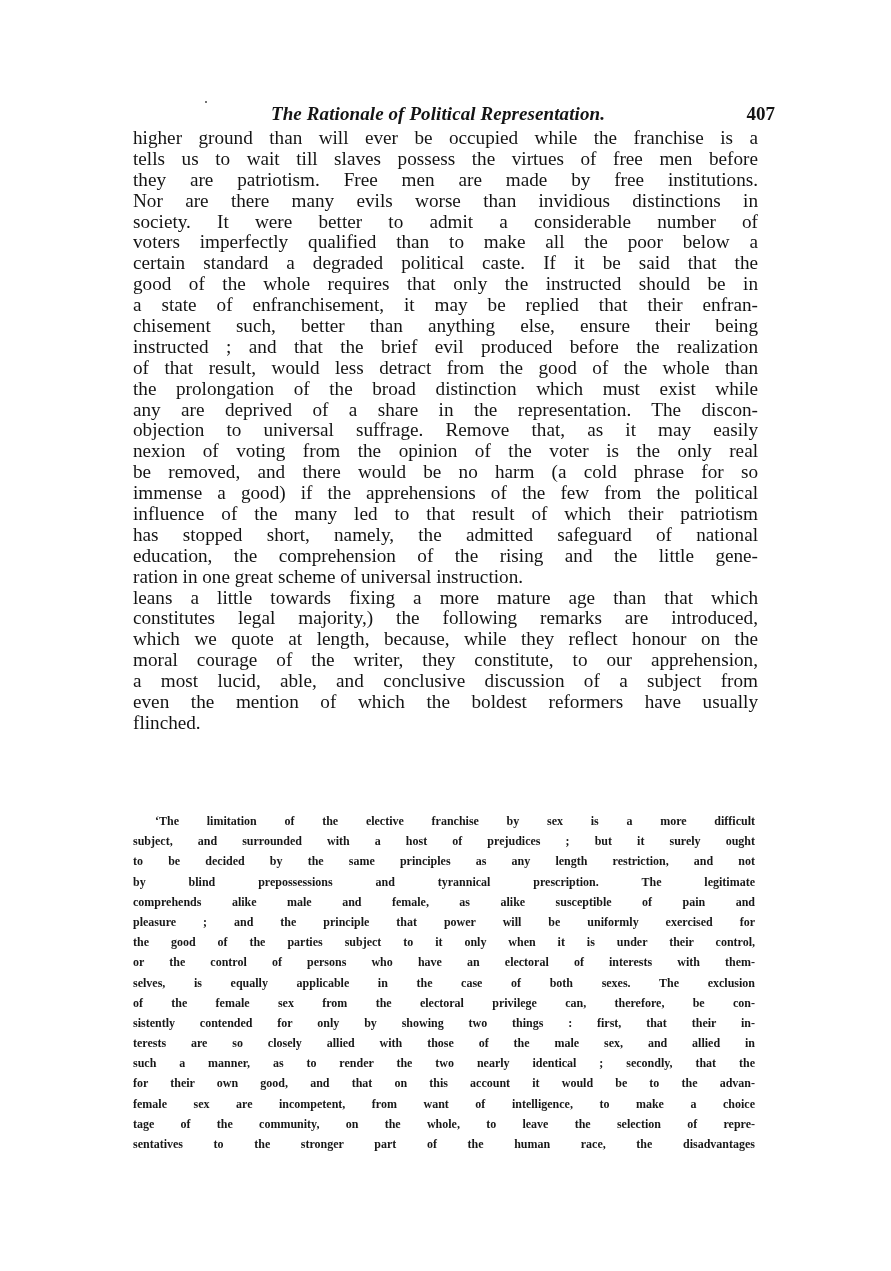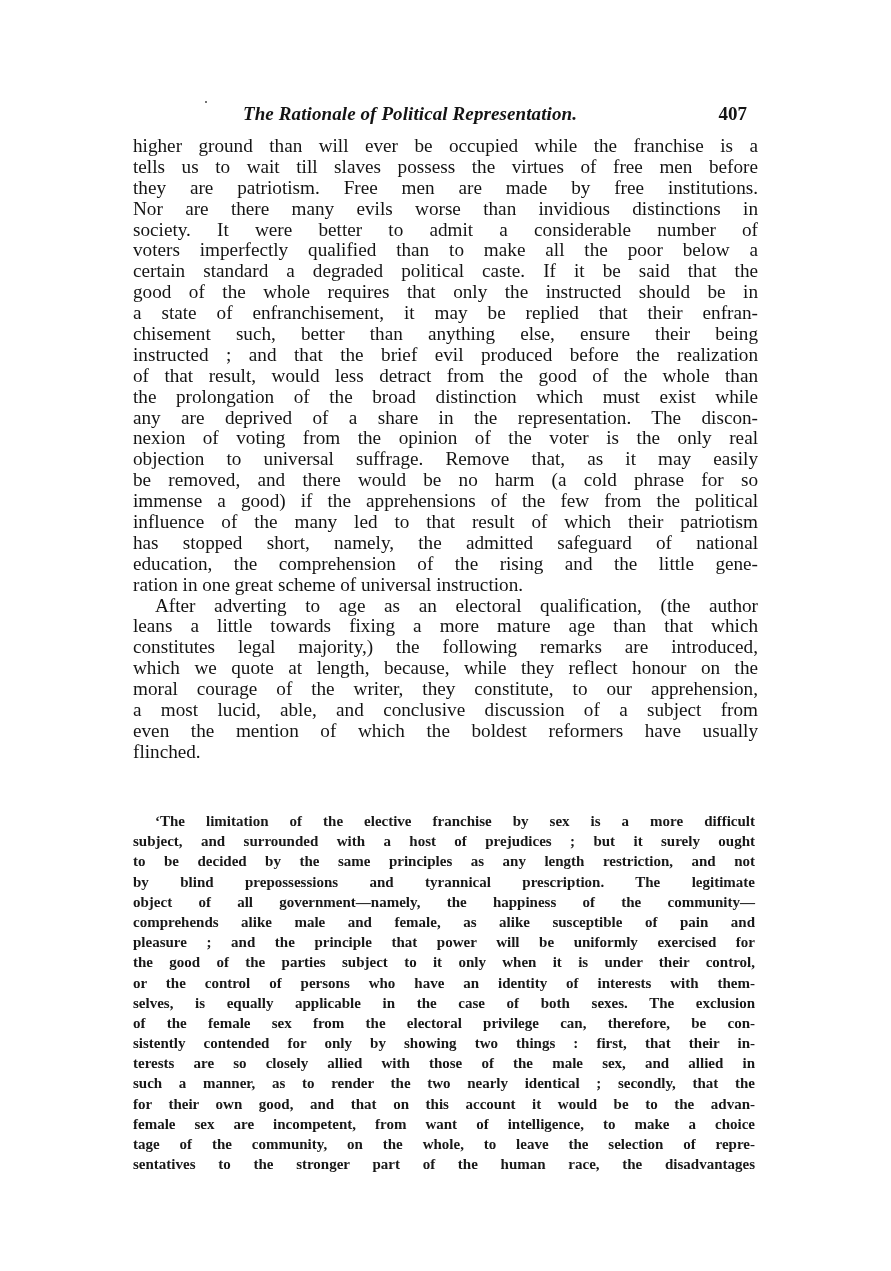--- a/index.html
+++ b/index.html
@@ -26,21 +26,21 @@
       position: absolute;
       left: 205px;
       top: 101px;
       width: 2px;
       height: 2px;
       background: #444;
       border-radius: 1px;
     }
     .running-head {
       position: absolute;
-      left: 119px;
+      left: 147px;
       top: 103px;
       width: 628px;
       height: 24px;
     }
     .running-title {
       position: absolute;
       left: 124px;
       top: 0;
       font-style: italic;
       font-weight: bold;
@@ -50,21 +50,21 @@
     .page-number {
       position: absolute;
       right: 0;
       top: 0;
       font-weight: bold;
       font-size: 19px;
     }
     .body-text {
       position: absolute;
       left: 133px;
-      top: 136px;
+      top: 128px;
       width: 625px;
     }
     .line {
       display: block;
       white-space: nowrap;
       text-align: justify;
       text-align-last: justify;
       height: 20.9px;
       line-height: 20.9px;
       font-size: 19.2px;
@@ -81,21 +81,21 @@
       top: 811px;
       width: 622px;
     }
     .qline {
       display: block;
       white-space: nowrap;
       text-align: justify;
       text-align-last: justify;
       height: 20.2px;
       line-height: 20.2px;
-      font-size: 15px;
+      font-size: 12px;
       font-weight: bold;
       color: #181818;
     }
     .qline.indent {
       padding-left: 22px;
     }
     .it { font-style: italic; font-weight: bold; }
   </style>
 </head>
 <body>
@@ -117,52 +117,50 @@
       <span class="line">society.  It were better to admit a considerable number of</span>
       <span class="line">voters imperfectly qualified than to make all the poor below a</span>
       <span class="line">certain standard a degraded political caste.  If it be said that the</span>
       <span class="line">good of the whole requires that only the instructed should be in</span>
       <span class="line">a state of enfranchisement, it may be replied that their enfran-</span>
       <span class="line">chisement such, better than anything else, ensure their being</span>
       <span class="line">instructed ; and that the brief evil produced before the realization</span>
       <span class="line">of that result, would less detract from the good of the whole than</span>
       <span class="line">the prolongation of the broad distinction which must exist while</span>
       <span class="line">any are deprived of a share in the representation.  The discon-</span>
+      <span class="line">objection to universal suffrage.  Remove that, as it may easily</span>
       <span class="line">nexion of voting from the opinion of the voter is the only real</span>
-      <span class="line">objection to universal suffrage.  Remove that, as it may easily</span>
       <span class="line">be removed, and there would be no harm (a cold phrase for so</span>
       <span class="line">immense a good) if the apprehensions of the few from the political</span>
       <span class="line">influence of the many led to that result of which their patriotism</span>
       <span class="line">has stopped short, namely, the admitted safeguard of national</span>
       <span class="line">education, the comprehension of the rising and the little gene-</span>
       <span class="line last">ration in one great scheme of universal instruction.</span>
     </div>
 
     <div>
-      <span class="line indent">After adverting to age as an electoral qualification, (the author</span>
       <span class="line">leans a little towards fixing a more mature age than that which</span>
       <span class="line">constitutes legal majority,) the following remarks are introduced,</span>
       <span class="line">which we quote at length, because, while they reflect honour on the</span>
       <span class="line">moral courage of the writer, they constitute, to our apprehension,</span>
       <span class="line">a most lucid, able, and conclusive discussion of a subject from</span>
       <span class="line">even the mention of which the boldest reformers have usually</span>
       <span class="line last">flinched.</span>
     </div>
   </div>
 
   <div class="quote">
     <span class="qline indent">‘The limitation of the elective franchise by sex is a more difficult</span>
     <span class="qline">subject, and surrounded with a host of prejudices ; but it surely ought</span>
     <span class="qline">to be decided by the same principles as any length restriction, and not</span>
     <span class="qline">by blind prepossessions and tyrannical prescription.  The legitimate</span>
-    <span class="qline">object of all government—namely, the happiness of the community—</span>
     <span class="qline">comprehends alike male and female, as alike susceptible of pain and</span>
     <span class="qline">pleasure ; and the principle that power will be uniformly exercised for</span>
     <span class="qline">the good of the parties subject to it only when it is under their control,</span>
-    <span class="qline">or the control of persons who have an identity of interests with them-</span>
+    <span class="qline">or the control of persons who have an electoral of interests with them-</span>
     <span class="qline">selves, is equally applicable in the case of both sexes.  The exclusion</span>
     <span class="qline">of the female sex from the electoral privilege can, therefore, be con-</span>
     <span class="qline">sistently contended for only by showing two things : first, that their in-</span>
     <span class="qline">terests are so closely allied with those of the male sex, and allied in</span>
     <span class="qline">such a manner, as to render the two nearly identical ; secondly, that the</span>
     <span class="qline">for their own good, and that on this account it would be to the advan-</span>
     <span class="qline">female sex are incompetent, from want of intelligence, to make a choice</span>
     <span class="qline">tage of the community, on the whole, to leave the selection of repre-</span>
     <span class="qline">sentatives to the stronger part of the human race, the disadvantages</span>
   </div>

